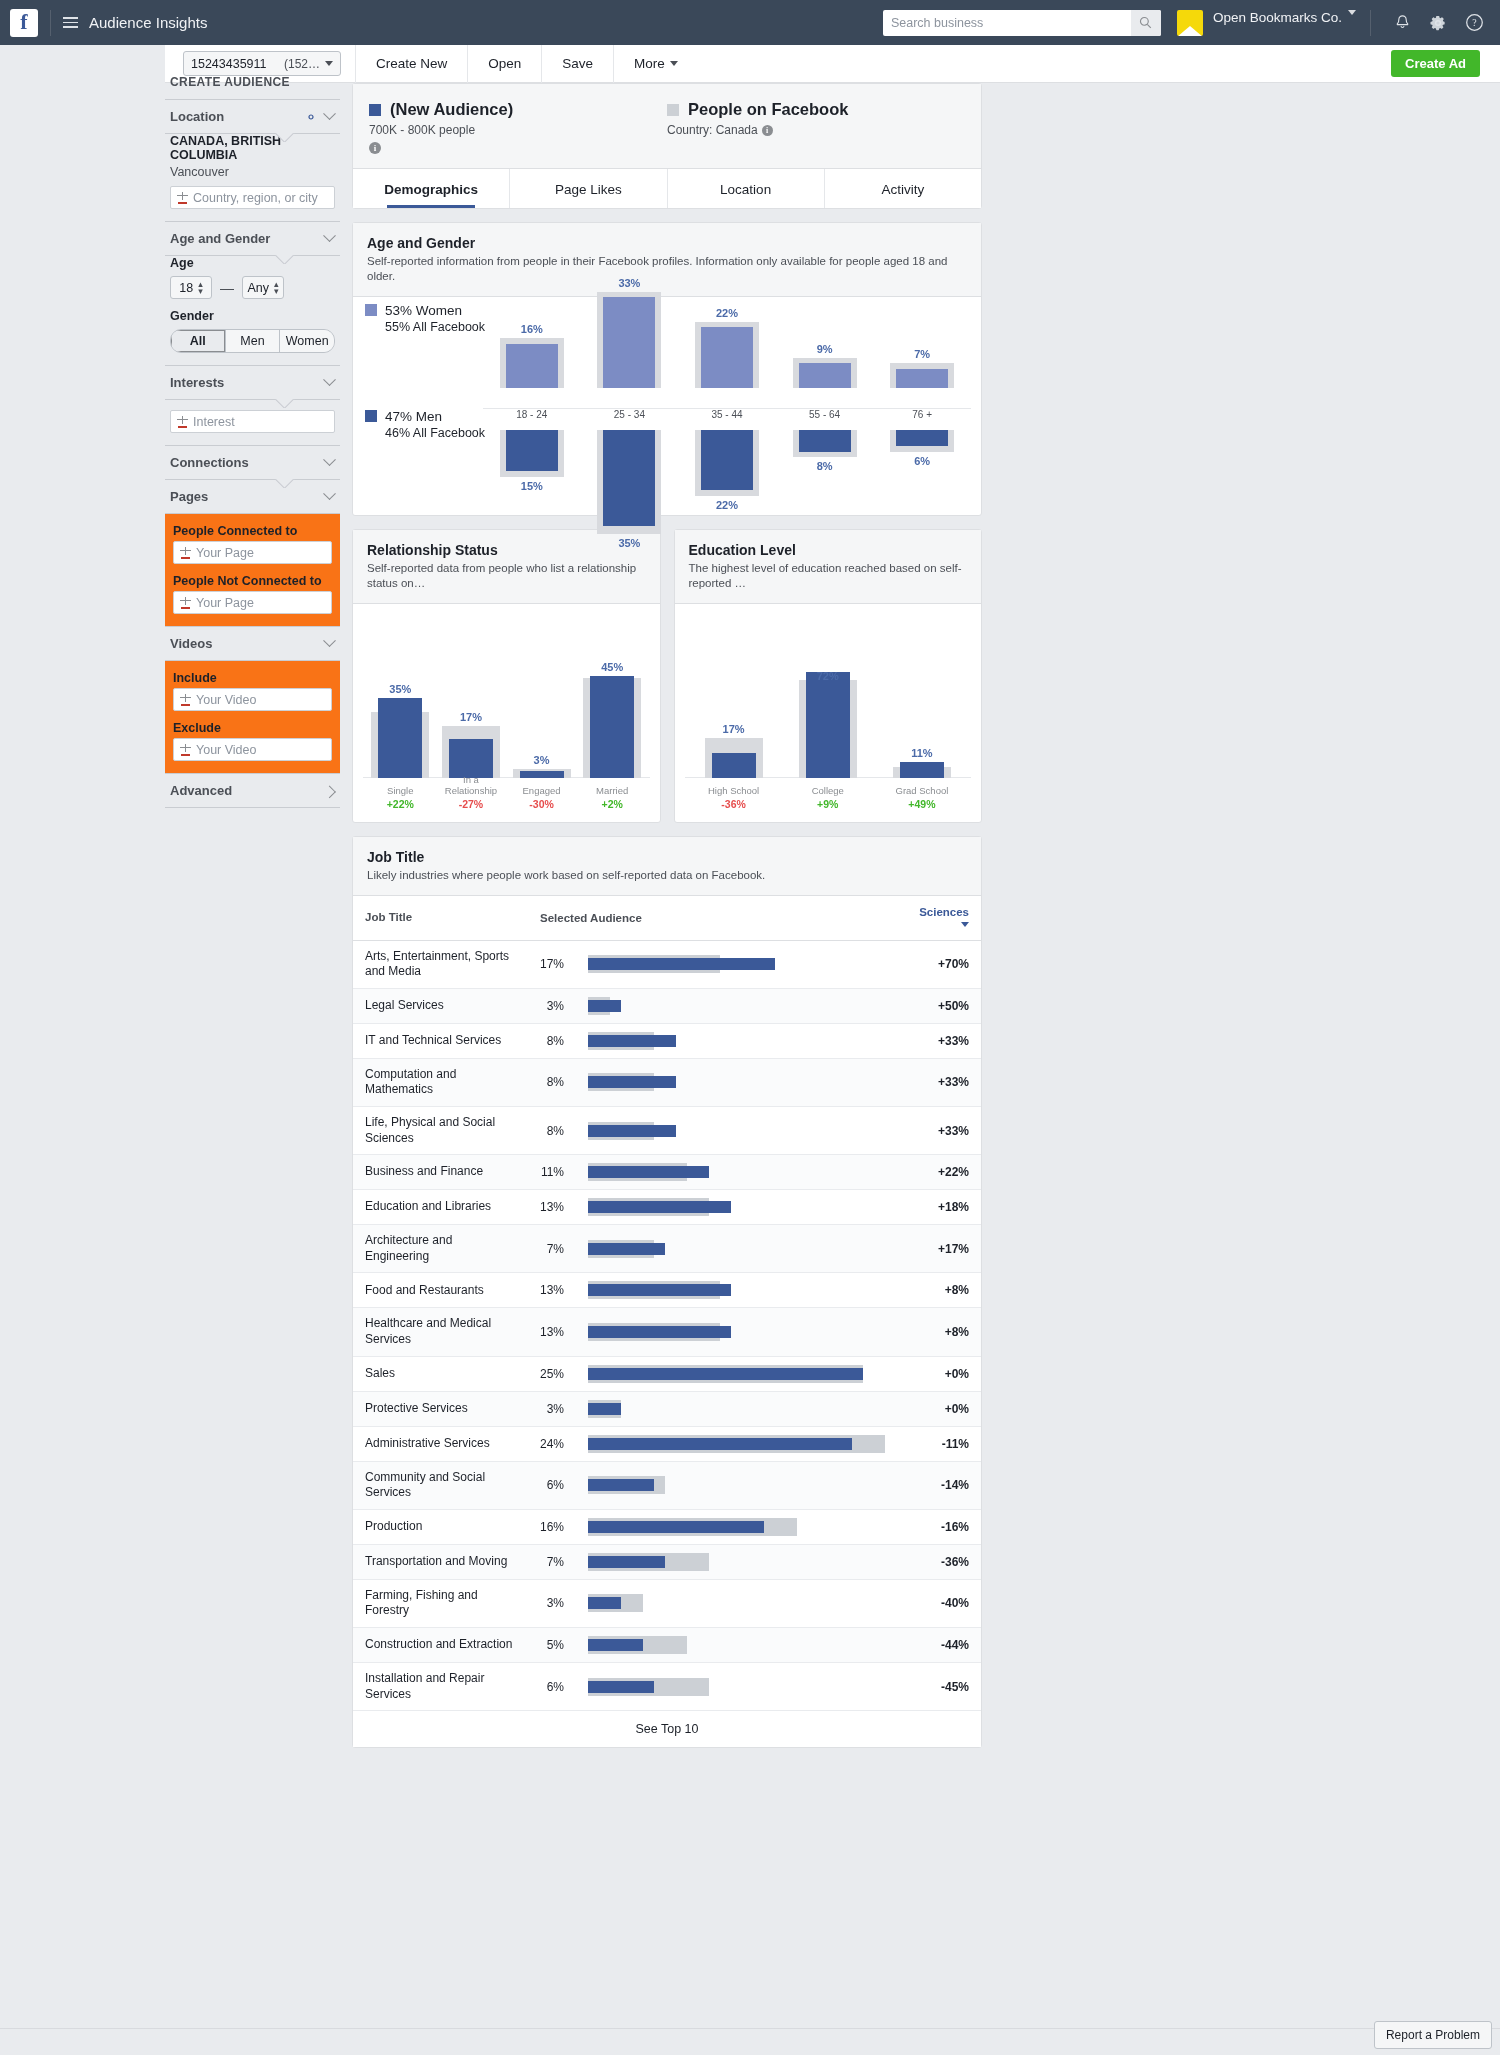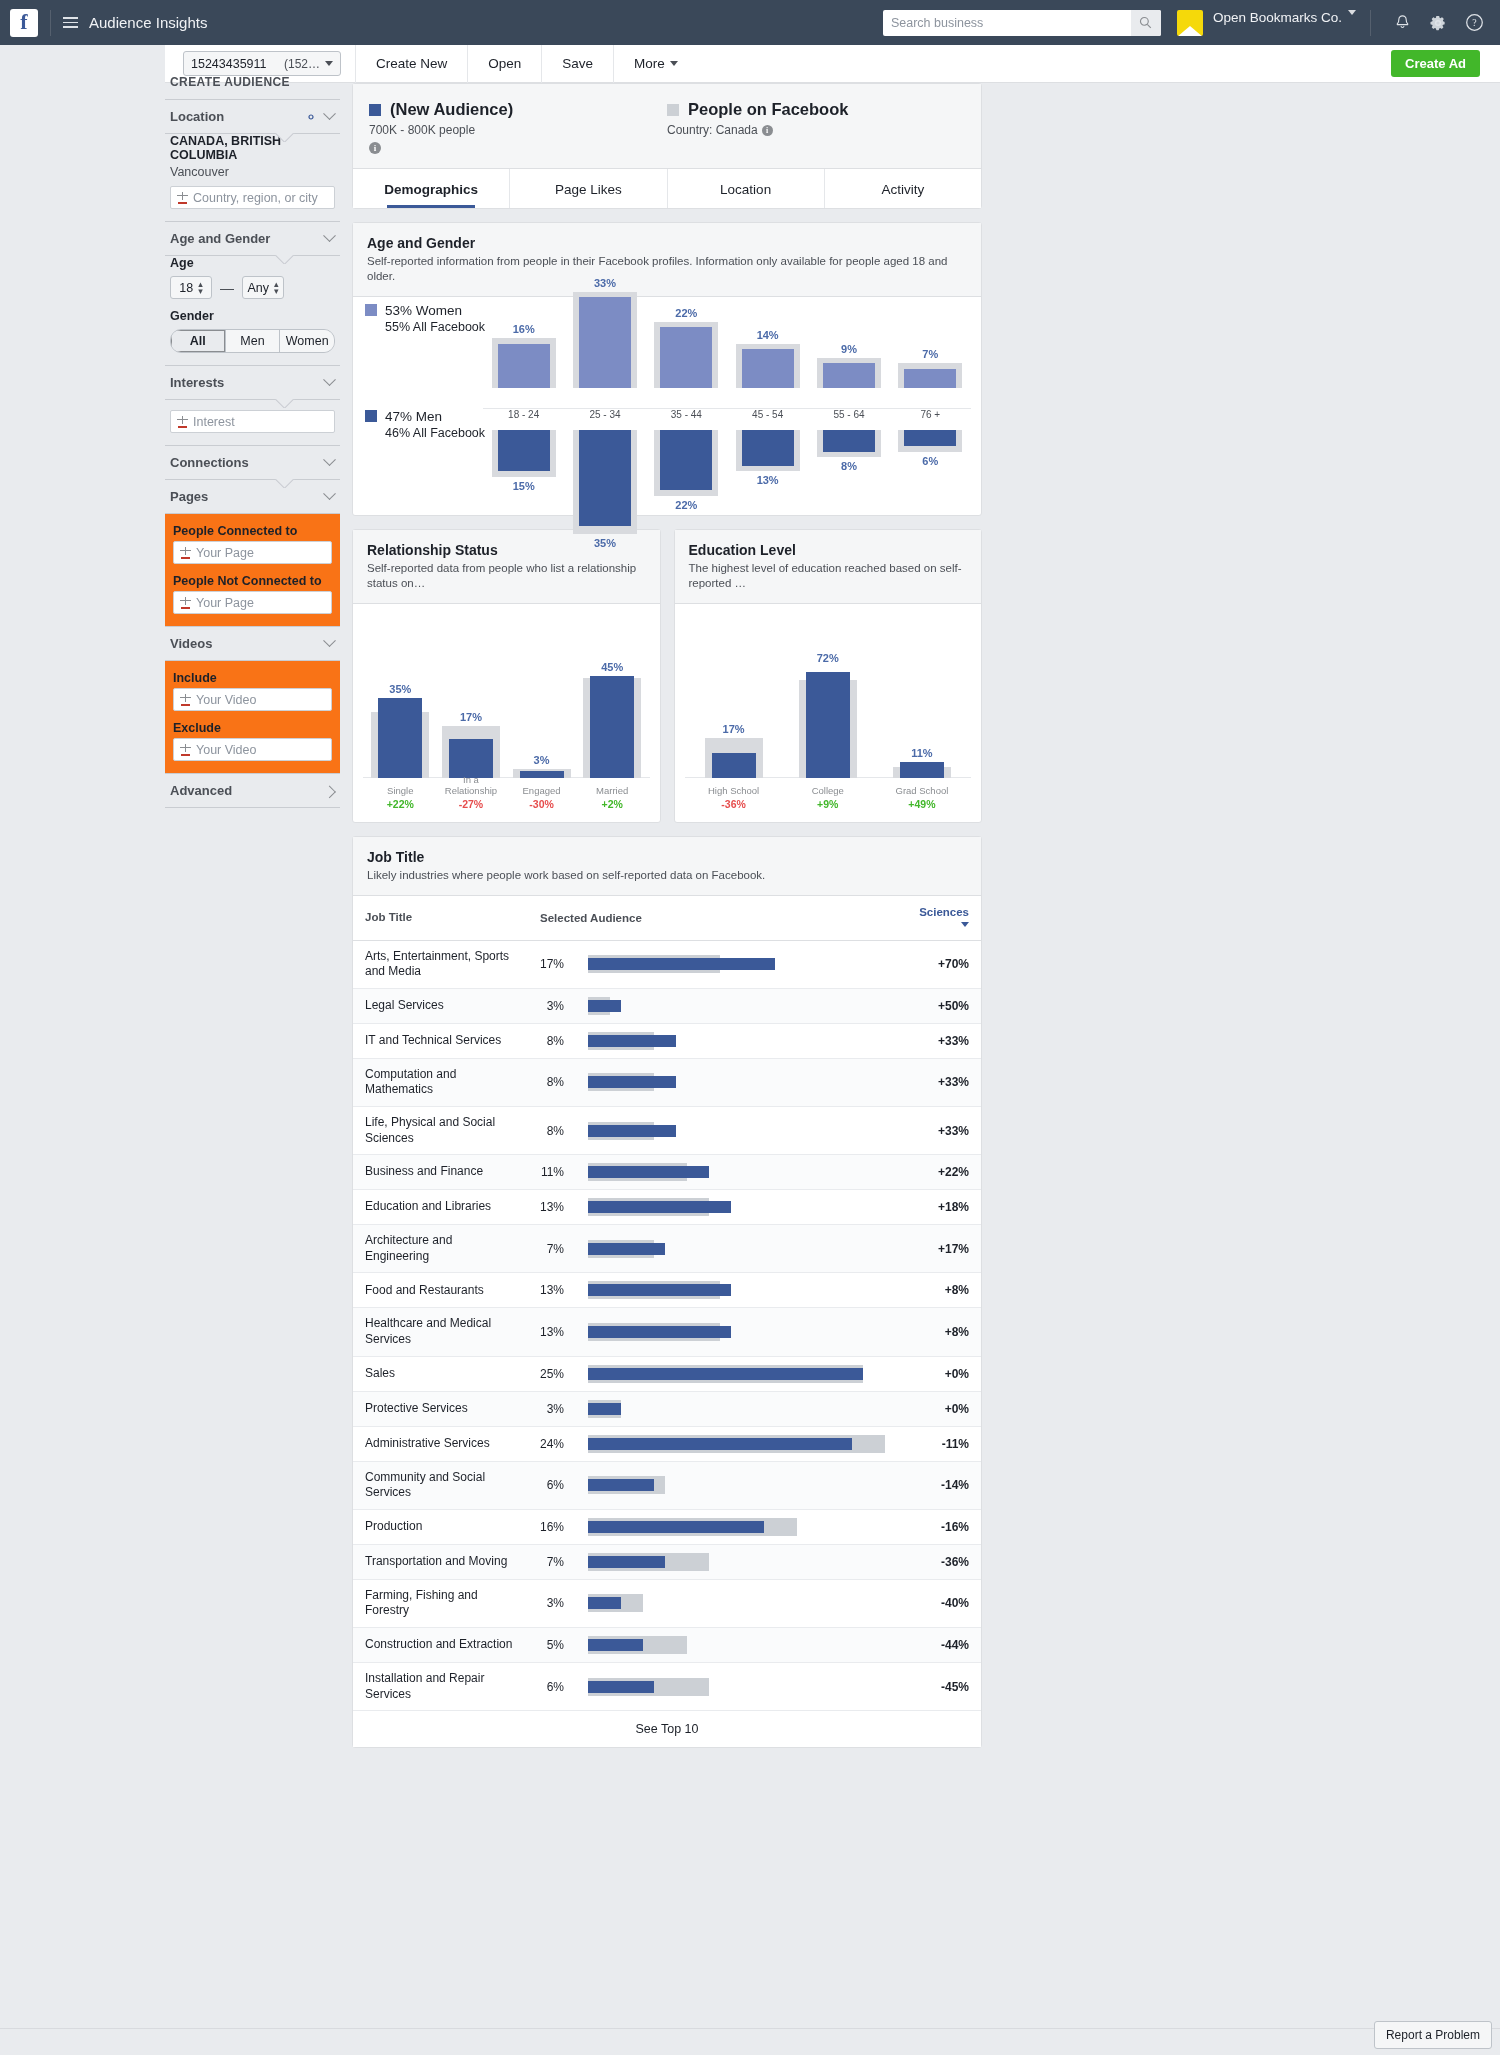--- a/index.html
+++ b/index.html
@@ -643,37 +643,20 @@
               <div class="bar-dn">
                 <div class="bar-grp" style="height: 66px;">
                   <div class="bar-bg" style="top:0;height:66px;"></div>
                   <div class="bar-fg men" style="top:0;height:60.5px;"></div>
                   <div class="bar-val" style="top:69px;">22%</div>
                 </div>
               </div>
             </div>
             <div class="ag-col">
               <div class="bar-up">
-                <div class="bar-grp" style="height: 44px;">
-                  <div class="bar-bg" style="bottom:0;height:44px;"></div>
-                  <div class="bar-fg women" style="bottom:0;height:38.5px;"></div>
-                  <div class="bar-val" style="bottom:47px;">14%</div>
-                </div>
-              </div>
-              <div class="ag-axis-label">45 - 54</div>
-              <div class="bar-dn">
-                <div class="bar-grp" style="height: 41.25px;">
-                  <div class="bar-bg" style="top:0;height:41.25px;"></div>
-                  <div class="bar-fg men" style="top:0;height:35.75px;"></div>
-                  <div class="bar-val" style="top:44.25px;">13%</div>
-                </div>
-              </div>
-            </div>
-            <div class="ag-col">
-              <div class="bar-up">
                 <div class="bar-grp" style="height: 30.25px;">
                   <div class="bar-bg" style="bottom:0;height:30.25px;"></div>
                   <div class="bar-fg women" style="bottom:0;height:24.75px;"></div>
                   <div class="bar-val" style="bottom:33.25px;">9%</div>
                 </div>
               </div>
               <div class="ag-axis-label">55 - 64</div>
               <div class="bar-dn">
                 <div class="bar-grp" style="height: 27.5px;">
                   <div class="bar-bg" style="top:0;height:27.5px;"></div>
@@ -766,21 +749,21 @@
                 <div class="sc-fg" style="height:25.075px;"></div>
                 <div class="sc-val" style="bottom:42.825px;">17%</div>
               </div>
               <div class="sc-cat">High School</div>
               <div class="sc-delta neg">-36%</div>
             </div>
             <div class="sc-col">
               <div class="sc-barwrap" style="height:106.2px;">
                 <div class="sc-bg" style="height:97.35px;"></div>
                 <div class="sc-fg" style="height:106.2px;"></div>
-                <div class="sc-val" style="bottom:114px;">72%</div>
+                <div class="sc-val" style="bottom:96px;">72%</div>
               </div>
               <div class="sc-cat">College</div>
               <div class="sc-delta pos">+9%</div>
             </div>
             <div class="sc-col">
               <div class="sc-barwrap" style="height:16.225px;">
                 <div class="sc-bg" style="height:10.325px;"></div>
                 <div class="sc-fg" style="height:16.225px;"></div>
                 <div class="sc-val" style="bottom:19.225px;">11%</div>
               </div>

